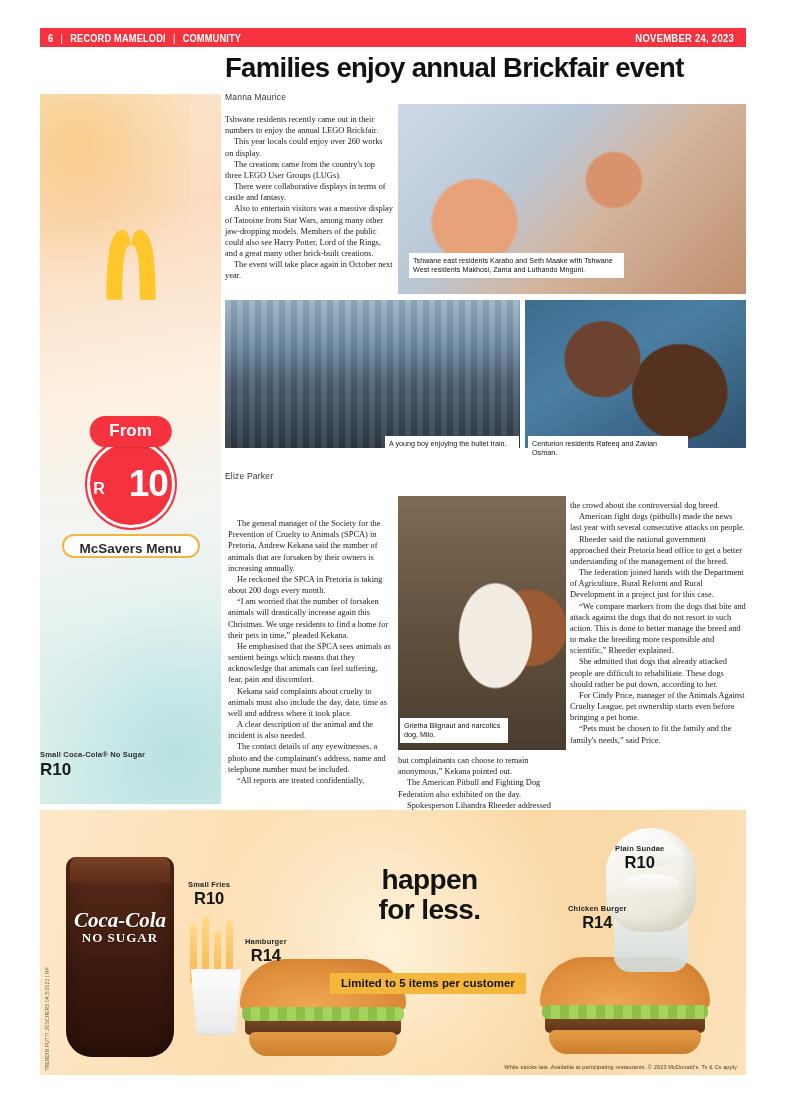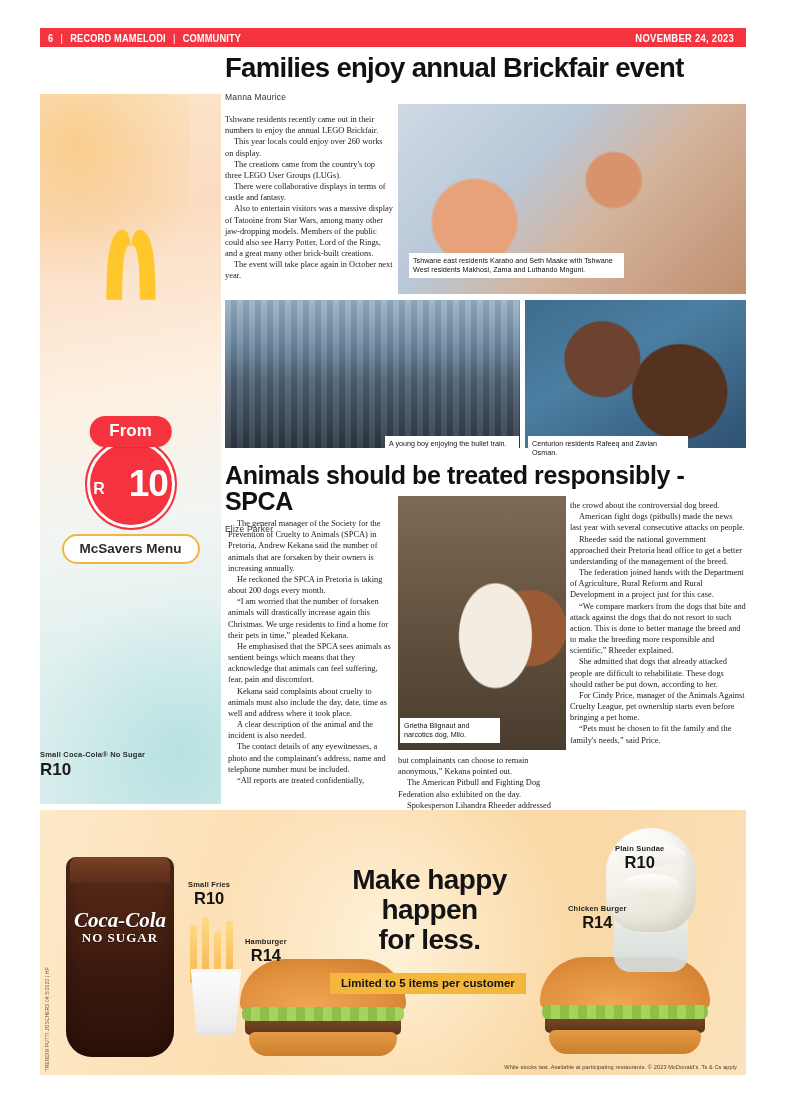--- a/index.html
+++ b/index.html
@@ -88,21 +88,21 @@
     color: #fff;
   }
   #price-circle .rsym { font-size: 16px; font-weight: bold; position: relative; top: 5px; }
   #price-circle .amt { font-size: 37px; font-weight: bold; letter-spacing: -1px; margin-left: 24px; }
   #mcsavers {
     position: absolute; left: 50%; top: 440px;
     transform: translateX(-50%);
     background: #ffffff;
     border: 2px solid #f2b544;
     border-radius: 18px;
-    padding: 5px 16px 6px;
+    padding: 5px 16px 0;
     font-size: 13.5px; font-weight: bold;
     color: #2b2b2b;
     white-space: nowrap;
     z-index: 3;
   }
   #coke-label {
     position: absolute; left: 0; right: 0; top: 656px;
     text-align: left;
   }
   #coke-label .nm { font-size: 7.5px; font-weight: bold; color: #2b2b2b; letter-spacing: .2px; }
@@ -361,39 +361,38 @@
   <div class="ph-lego2"></div>
 </div>
 <div class="cap" style="left:385px; top:436px; width:134px;">A young boy enjoying the bullet train.</div>
 
 <div class="photo" style="left:525px; top:300px; width:221px; height:148px;">
   <div class="ph-boys"></div>
 </div>
 <div class="cap" style="left:528px; top:436px; width:160px;">Centurion residents Rafeeq and Zavian Osman.</div>
 
 <div id="art2">
-  <div class="headline">Animals should be treated responsibly - SPCA</div>
   <div class="byline">Elize Parker</div>
 </div>
 
 <div class="col2 serif-col" style="left:228px; top:518px; width:166px;">
   <p class="ind">The general manager of the Society for the Prevention of Cruelty to Animals (SPCA) in Pretoria, Andrew Kekana said the number of animals that are forsaken by their owners is increasing annually.</p>
   <p class="ind">He reckoned the SPCA in Pretoria is taking about 200 dogs every month.</p>
   <p class="ind">“I am worried that the number of forsaken animals will drastically increase again this Christmas. We urge residents to find a home for their pets in time,” pleaded Kekana.</p>
   <p class="ind">He emphasised that the SPCA sees animals as sentient beings which means that they acknowledge that animals can feel suffering, fear, pain and discomfort.</p>
   <p class="ind">Kekana said complaints about cruelty to animals must also include the day, date, time as well and address where it took place.</p>
   <p class="ind">A clear description of the animal and the incident is also needed.</p>
   <p class="ind">The contact details of any eyewitnesses, a photo and the complainant's address, name and telephone number must be included.</p>
   <p class="ind">“All reports are treated confidentially,</p>
 </div>
 
 <div class="photo" style="left:398px; top:496px; width:168px; height:254px;">
   <div class="ph-dog"></div>
 </div>
-<div class="cap" style="left:400px; top:718px; width:100px;">Grietha Blignaut and narcotics dog, Milo.</div>
+<div class="cap" style="left:400px; top:718px; width:108px;">Grietha Blignaut and narcotics dog, Milo.</div>
 
 <div class="col2 serif-col" style="left:398px; top:755px; width:166px;">
   <p>but complainants can choose to remain anonymous,” Kekana pointed out.</p>
   <p class="ind">The American Pitbull and Fighting Dog Federation also exhibited on the day.</p>
   <p class="ind">Spokesperson Lihandra Rheeder addressed</p>
 </div>
 
 <div class="col2 serif-col" style="left:570px; top:500px; width:176px;">
   <p>the crowd about the controversial dog breed.</p>
   <p class="ind">American fight dogs (pitbulls) made the news last year with several consecutive attacks on people.</p>
@@ -459,21 +458,20 @@
     <div class="nm">Plain Sundae</div>
     <div class="pr">R10</div>
   </div>
 
   <div class="ad-label" style="left:528px; top:94px;">
     <div class="nm">Chicken Burger</div>
     <div class="pr">R14</div>
   </div>
 
   <div id="ad-slogan">
-    <div>Make happy</div>
     <div>happen</div>
     <div>for less.</div>
   </div>
 
   <div id="ad-limit">Limited to 5 items per customer</div>
   <div id="ad-disclaimer">While stocks last. Available at participating restaurants. © 2023 McDonald's. Ts &amp; Cs apply</div>
   <div id="ad-sidecode">TRENDIN PUTTI JOSCHERS 04.5/2023 | HP</div>
 </div>
 
 </body></html>

